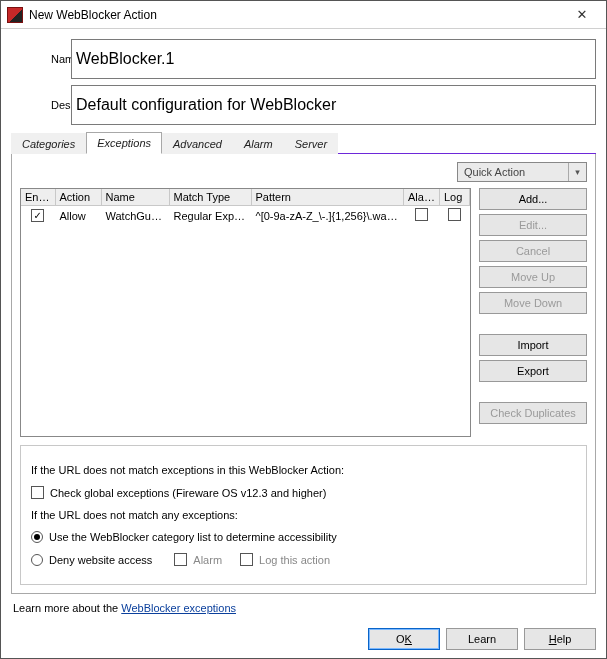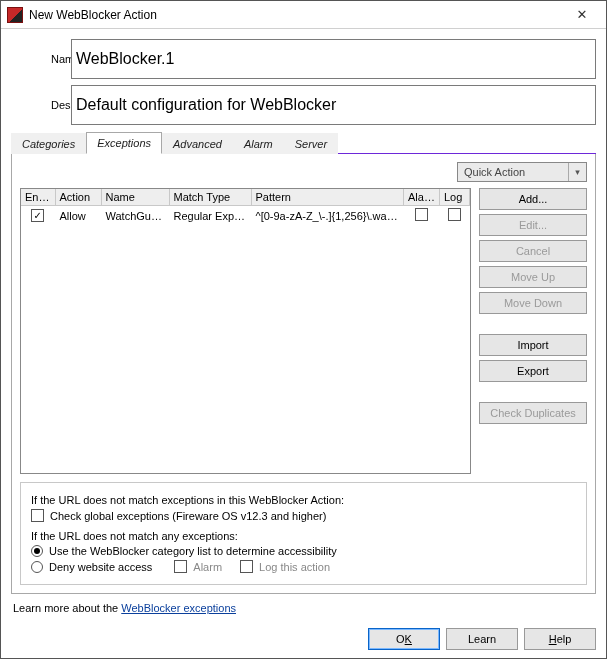--- a/index.html
+++ b/index.html
@@ -201,21 +201,21 @@
     color: #000;
     padding: 0 4px;
   }
   .winbtn.disabled { color: #9a9a9a; }
 
   .grp {
     border: 1px solid #c8c8c8;
     margin-top: 8px;
     padding: 8px 10px 8px 10px;
   }
-  .grp .line { margin: 3px 0; display:flex; align-items:center; gap:6px; flex-wrap:wrap;}
+  .grp .line { margin: 10px 0; display:flex; align-items:center; gap:6px; flex-wrap:wrap;}
   .indent { margin-left: 18px; }
   .radio {
     width: 12px; height: 12px; border: 1px solid #555; border-radius: 50%;
     display:inline-flex; align-items:center; justify-content:center; background:#fff;
   }
   .radio.selected::after { content:""; width:6px; height:6px; background:#000; border-radius:50%; }
   .cb {
     width: 13px; height: 13px; border: 1px solid #555; background:#fff;
     display:inline-block;
   }

